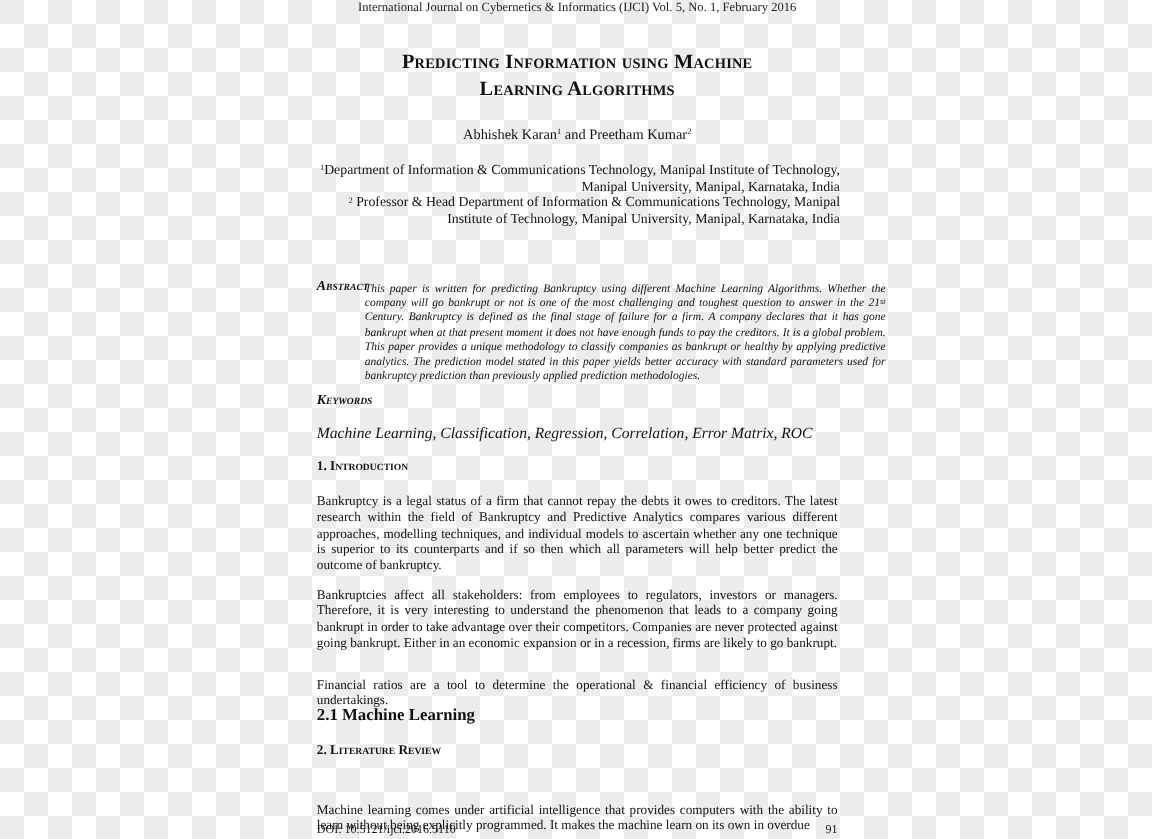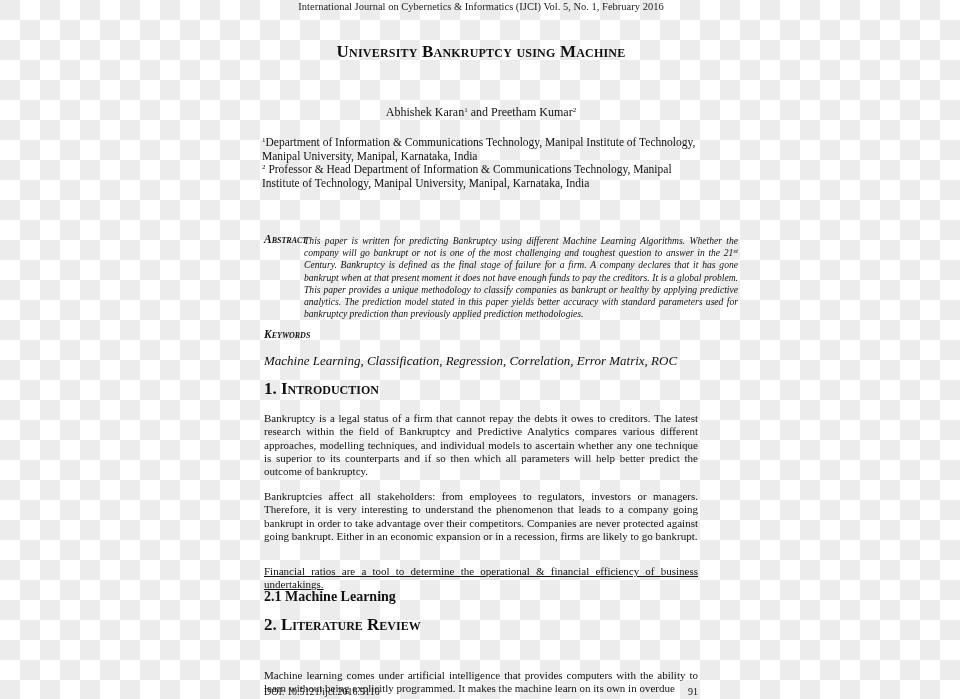--- a/index.html
+++ b/index.html
@@ -45,21 +45,21 @@
     }
     .authors {
       top: 105px;
       text-align: center;
       font-size: 12px;
       line-height: 15px;
     }
     sup { font-size: 7px; vertical-align: top; position: relative; top: -2px; }
     .affil {
       top: 136px;
-      text-align: left;
+      text-align: right;
       font-size: 11.5px;
       line-height: 13.6px;
       left: -2px; width: 438px;
     }
     .section-small-caps {
       font-weight: bold;
       font-style: italic;
       font-variant: small-caps;
       font-size: 11.5px;
     }
@@ -75,32 +75,32 @@
     .keywords-head { top: 328px; }
     .keywords-body {
       top: 355px;
       font-style: italic;
       font-size: 13px;
       line-height: 12px;
     }
     .h1 {
       font-weight: bold;
       font-variant: small-caps;
-      font-size: 17px;
+      font-size: 11px;
       line-height: 16px;
     }
     .h-intro { top: 381px; }
     .para {
       font-size: 11px;
       line-height: 13.3px;
       text-align: justify;
     }
     .p1 { top: 412px; }
     .p2 { top: 490px; }
-    .p3 { top: 565px; text-decoration: underline; }
+    .p3 { top: 565px; }
     .h-lit { top: 603px; margin-top: 14px; }
     .h2 {
       top: 590px;
       font-weight: bold;
       font-size: 14px;
       line-height: 14px;
     }
     .p4 { top: 669px; height: 28px; overflow: hidden; }
     .footer {
       top: 686px;
@@ -111,21 +111,22 @@
     }
   </style>
 </head>
 <body>
 
 <div class="page">
 
   <div class="abs header-line">International Journal on Cybernetics &amp; Informatics (IJCI) Vol. 5, No. 1, February 2016</div>
 
   <div class="abs title">
-    <div>University Bankruptcy using Machine</div>
+    <div>Predicting Information using Machine</div>
+    <div>Learning Algorithms</div>
   </div>
 
   <div class="abs authors">
     <span>Abhishek Karan</span><sup>1</sup><span> and </span><span>Preetham Kumar</span><sup>2</sup>
   </div>
 
   <div class="abs affil">
     <div><sup>1</sup><span>Department of Information &amp; Communications Technology, Manipal Institute of Technology, Manipal University, Manipal, Karnataka, India</span></div>
     <div><sup>2</sup><span> Professor &amp; Head Department of Information &amp; Communications Technology, Manipal Institute of Technology, Manipal University, Manipal, Karnataka, India</span></div>
   </div>

